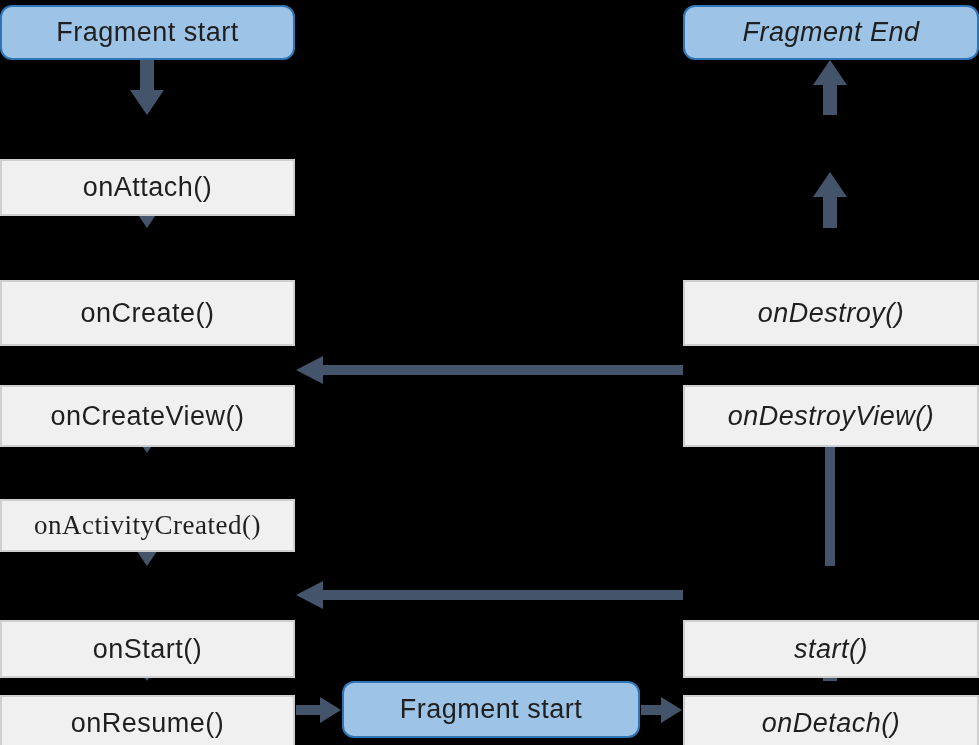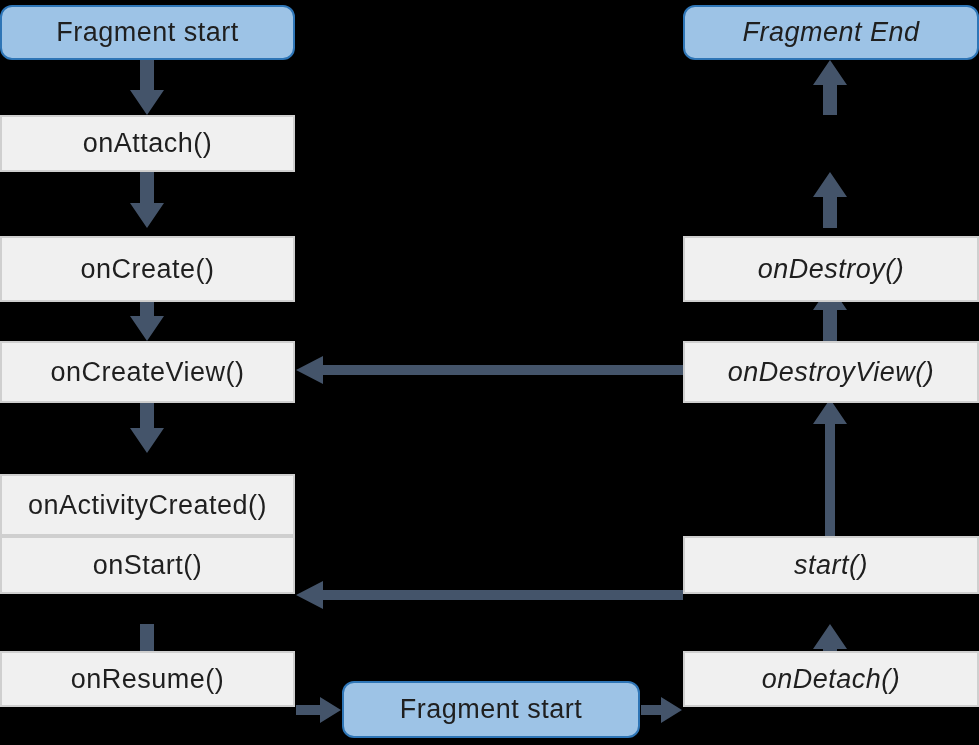--- a/index.html
+++ b/index.html
@@ -28,34 +28,35 @@
     box-sizing:border-box;
     display:flex;align-items:center;justify-content:center;
     font-size:27px;
     color:var(--text);
     letter-spacing:0.5px;
     white-space:nowrap;
   }
   .node.gray{
     background:var(--box-fill);
     border:2px solid var(--box-border);
+    margin-top:44px;
   }
   .node.terminal{
     background:var(--terminal-fill);
     border:2px solid var(--terminal-border);
     border-radius:12px;
   }
   .col-left{left:0;width:295px;}
   .col-right{left:683px;width:296px;font-style:italic;}
   .r1{top:5px;height:55px;}
   .r2{top:115px;height:57px;}
   .r3{top:236px;height:66px;}
   .r4{top:341px;height:62px;}
-  .r5{top:474px;height:62px;}
-  .r6{top:536px;height:58px;}
+  .r5{top:455px;height:53px;font-family:Liberation Serif, serif;}
+  .r6{top:576px;height:58px;}
   .r7{top:651px;height:56px;}
   .mid{left:342px;width:298px;top:681px;height:57px;}
 </style>
 </head>
 <body>
 
 <div class="canvas">
 
   <svg class="arrows" width="979" height="745" viewBox="0 0 979 745">
 

